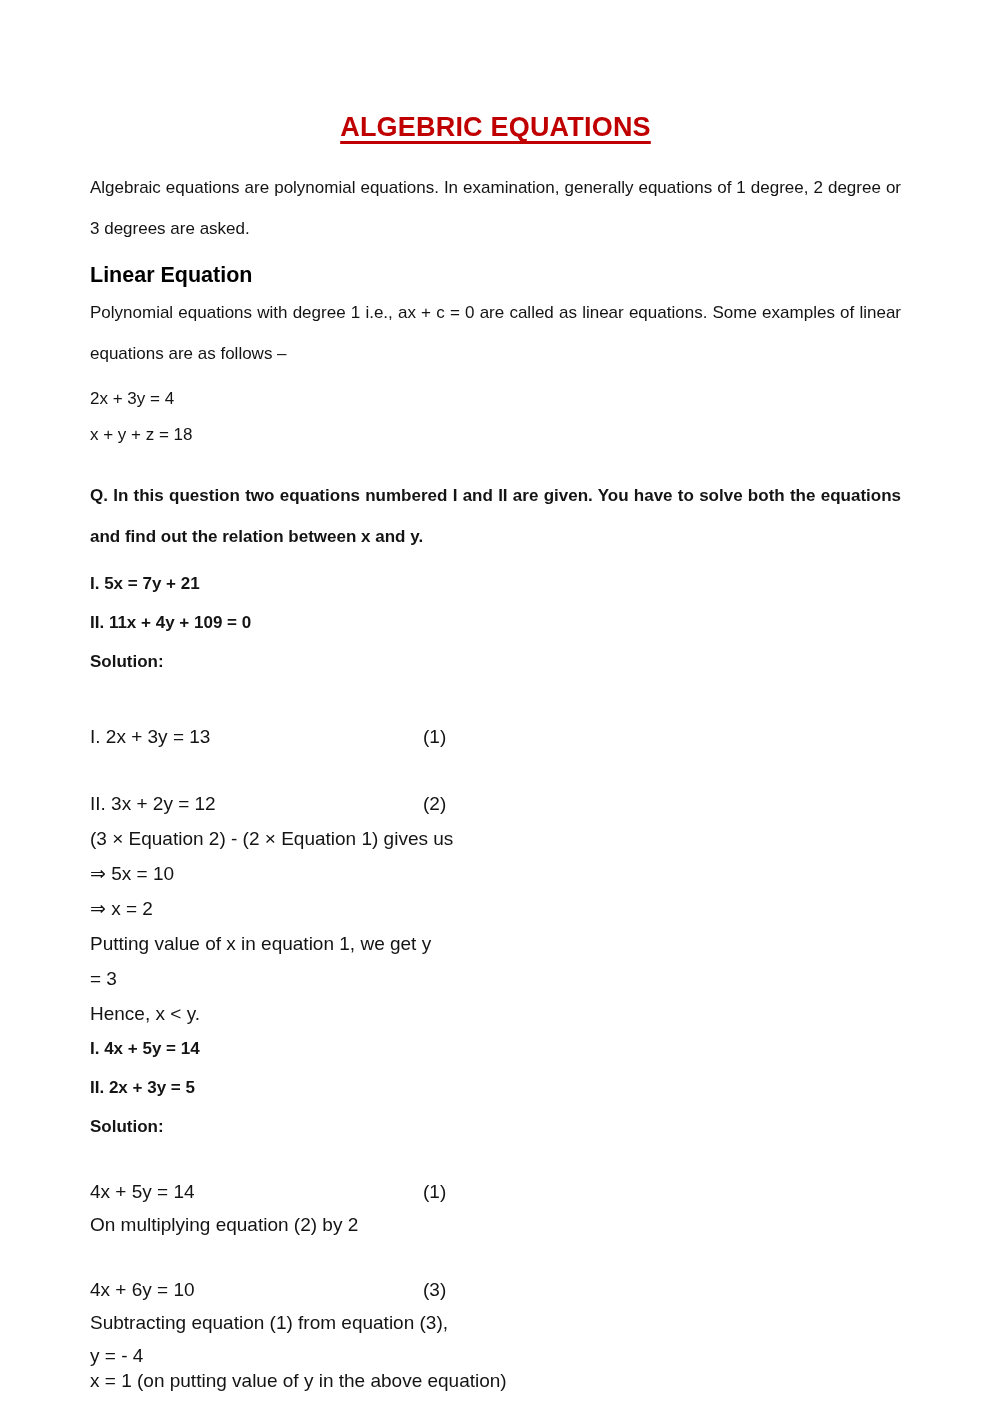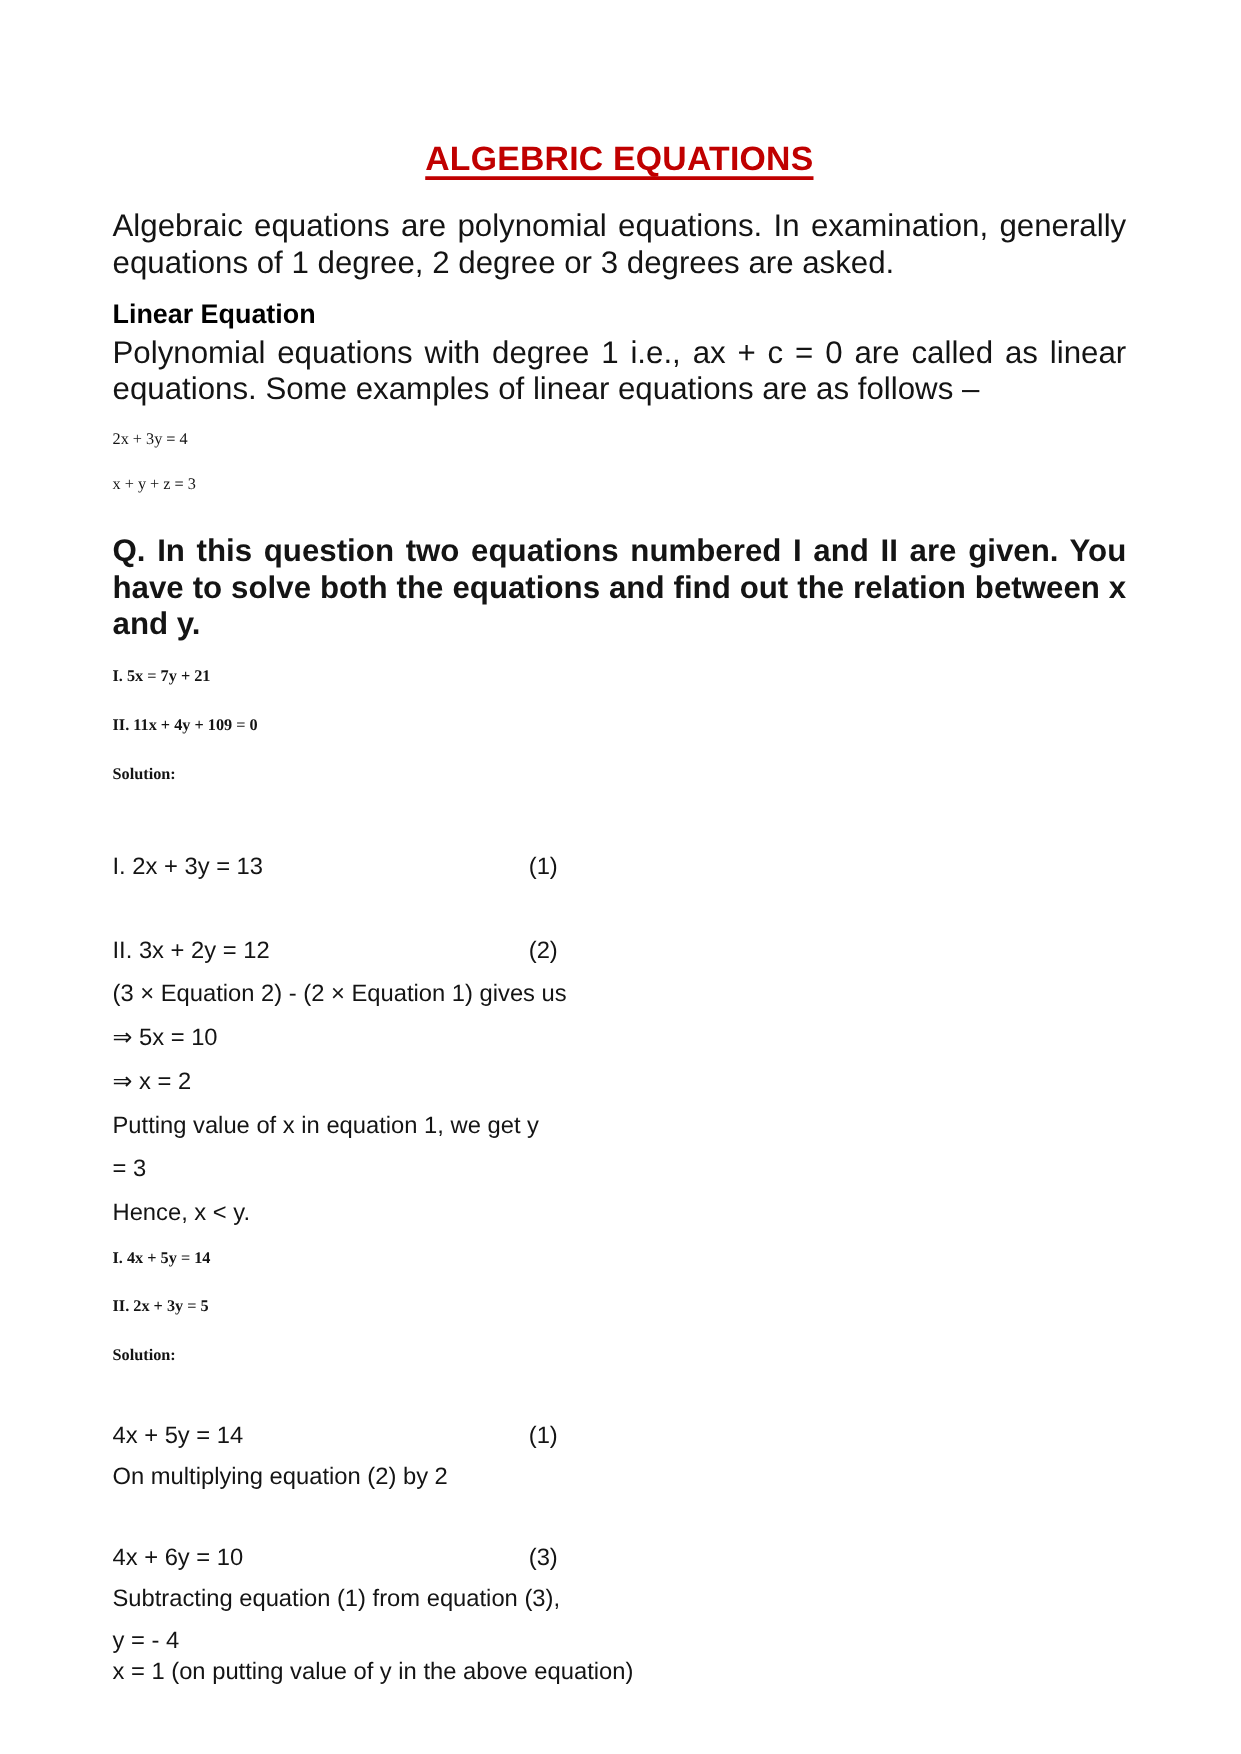--- a/index.html
+++ b/index.html
@@ -20,35 +20,34 @@
     color: #C00000;
     font-size: 27px;
     font-weight: bold;
     letter-spacing: 0.2px;
     text-decoration: underline;
     text-decoration-thickness: 2.5px;
     text-underline-offset: 5px;
   }
   .para {
     margin: 0 0 14px 0;
-    font-size: 25px;
-    line-height: 29px;
+    font-size: 17px;
+    line-height: 41px;
     text-align: justify;
   }
   .heading {
     margin: 12px 0 4px 0;
     color: #000000;
     font-size: 21.5px;
     font-weight: bold;
   }
   .eq {
     margin: 0 0 15px 0;
-    font-size: 13px;
+    font-size: 17px;
     line-height: 21px;
-    font-family: Liberation Serif, serif;
   }
   .bold { font-weight: bold; }
   .q-para { margin-top: 28px; margin-bottom: 16px; }
   .given { margin-bottom: 18px; }
   .sol-label { margin: 4px 0 22px 0; }
   .sol-label-2 { margin: 4px 0 12px 0; }
   .line {
     margin: 0 0 14px 0;
     font-size: 19px;
     line-height: 21px;
@@ -66,21 +65,21 @@
 
   <h1 class="title">ALGEBRIC EQUATIONS</h1>
 
   <p class="para">Algebraic equations are polynomial equations. In examination, generally equations of 1 degree, 2 degree or 3 degrees are asked.</p>
 
   <h2 class="heading">Linear Equation</h2>
 
   <p class="para">Polynomial equations with degree 1 i.e., ax + c = 0 are called as linear equations. Some examples of linear equations are as follows –</p>
 
   <p class="eq" style="margin-top:6px">2x + 3y = 4</p>
-  <p class="eq gap-after">x + y + z = 3</p>
+  <p class="eq gap-after">x + y + z = 18</p>
 
   <p class="para bold q-para">Q. In this question two equations numbered I and II are given. You have to solve both the equations and find out the relation between x and y.</p>
   <p class="eq bold given">I. 5x = 7y + 21</p>
   <p class="eq bold given">II. 11x + 4y + 109 = 0</p>
   <p class="eq bold sol-label">Solution:</p>
 
   <div class="line">
     <span class="tabbed">I. 2x + 3y = 13</span><span>(1)</span>
   </div>
   <div class="line">

